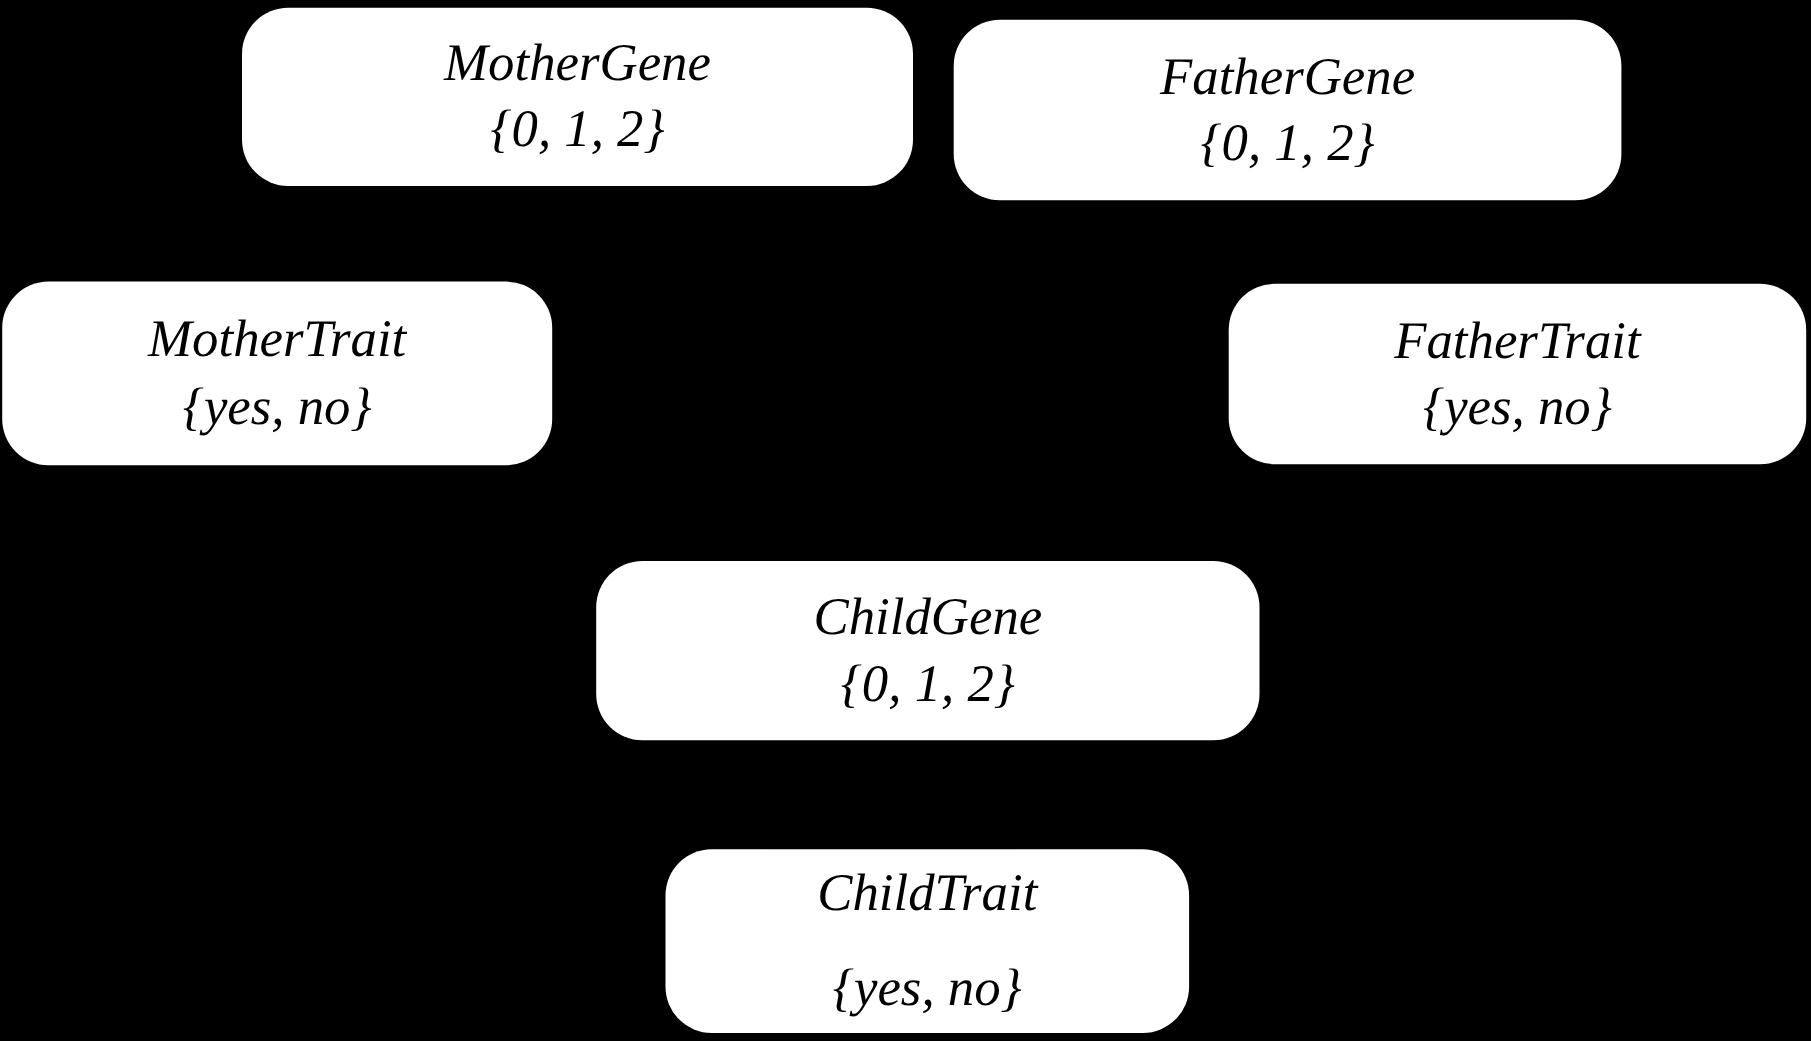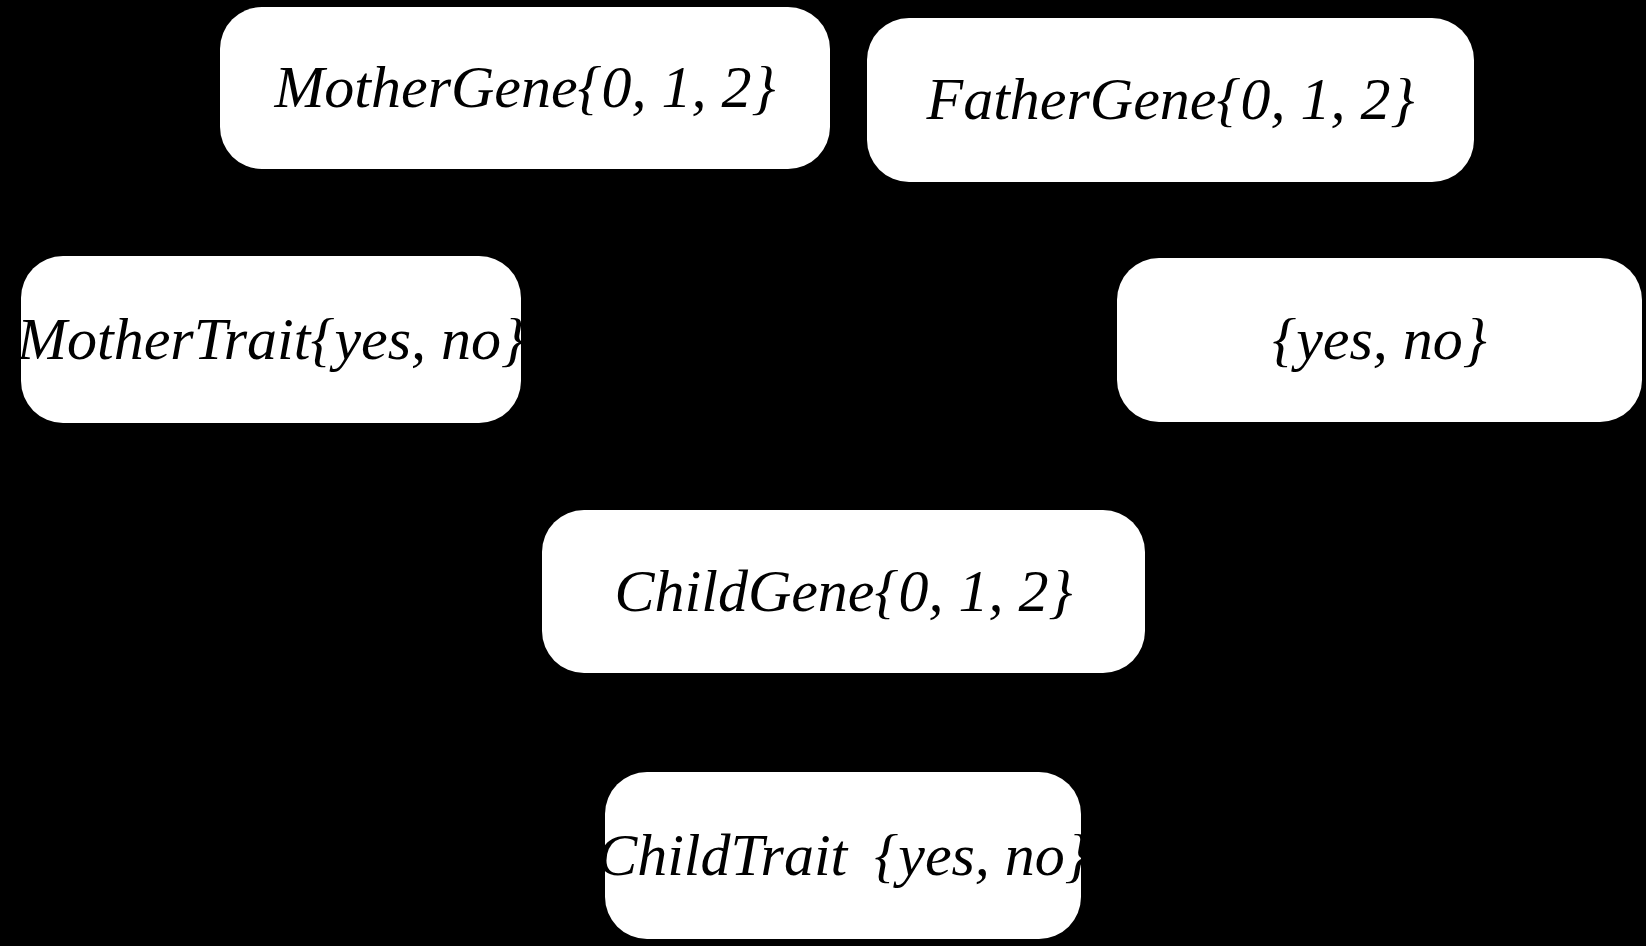--- a/index.html
+++ b/index.html
@@ -18,32 +18,32 @@
     width: 1646px;
     height: 946px;
     background: #000000;
   }
   .node {
     position: absolute;
     background: #ffffff;
     border-radius: 42px;
     color: #000000;
     display: flex;
-    flex-direction: row;
+    flex-direction: column;
     align-items: center;
     justify-content: center;
     text-align: center;
     font-style: italic;
-    font-size: 60px;
+    font-size: 48px;
     line-height: 1.26;
     white-space: nowrap;
   }
   .node-mother-gene  { left: 220px;  top: 7px;   width: 610px; height: 162px; }
   .node-father-gene  { left: 867px;  top: 6px;   width: 607px; height: 164px; margin-top: 12px; }
-  .node-mother-trait { left: 21px;    top: 256px; width: 500px; height: 167px; }
+  .node-mother-trait { left: 2px;    top: 256px; width: 500px; height: 167px; }
   .node-father-trait { left: 1117px; top: 258px; width: 525px; height: 164px; }
   .node-child-gene   { left: 542px;  top: 510px; width: 603px; height: 163px; font-style: italic; }
   .node-child-trait  { left: 605px;  top: 772px; width: 476px; height: 167px; gap: 27px; }
   .node-title, .node-domain {
     display: block;
   }
 </style>
 </head>
 <body>
 
@@ -58,20 +58,21 @@
     <span class="node-title">FatherGene</span>
     <span class="node-domain">{0, 1, 2}</span>
   </div>
 
   <div class="node node-mother-trait">
     <span class="node-title">MotherTrait</span>
     <span class="node-domain">{yes, no}</span>
   </div>
 
   <div class="node node-father-trait">
+    <span class="node-title">FatherTrait</span>
     <span class="node-domain">{yes, no}</span>
   </div>
 
   <div class="node node-child-gene">
     <span class="node-title">ChildGene</span>
     <span class="node-domain">{0, 1, 2}</span>
   </div>
 
   <div class="node node-child-trait">
     <span class="node-title">ChildTrait</span>

